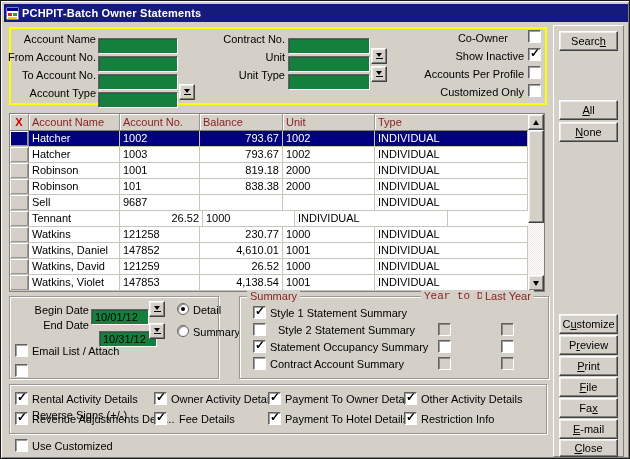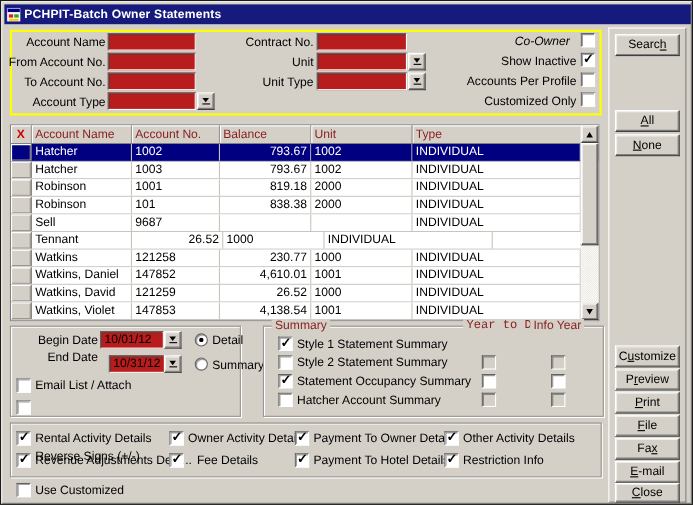--- a/index.html
+++ b/index.html
@@ -7,22 +7,22 @@
   #win{position:relative;width:630px;height:459px;background:#d4d0c8;border:1px solid #1a1a1a;
        box-shadow:inset 1px 1px 0 #fff, inset -1px -1px 0 #808080;font-size:11px;color:#000;overflow:hidden;}
   .abs{position:absolute;}
   .lbl{white-space:nowrap;color:#000;}
   .r{text-align:right;}
   
   #titlebar{left:3px;top:3px;width:624px;height:18px;background:#161a7d;color:#fff;display:flex;align-items:center;}
   #titlebar .t{font-weight:bold;font-size:11px;letter-spacing:.2px;margin-left:3px;}
   #appicon{width:13px;height:13px;margin-left:2px;flex:none;}
   
-  .sunken{background:#b91c1c;border:1px solid;border-color:#636363 #fff #fff #636363;
-          box-shadow:inset 1px 1px 0 rgba(64,64,64,.55);padding:1px 3px;line-height:12px;overflow:hidden;white-space:nowrap;}
+  .sunken{background:#15803d;border:1px solid;border-color:#636363 #fff #fff #636363;
+          box-shadow:inset 1px 1px 0 rgba(64,64,64,.55);padding:1px 3px;line-height:12px;overflow:hidden;white-space:nowrap;margin-top:8px;}
   
   .raised{background:#d4d0c8;border:1px solid;border-color:#fff #404040 #404040 #fff;box-shadow:inset -1px -1px 0 #808080, inset 1px 1px 0 #eee;}
   .combo-btn{width:16px;height:16px;display:flex;flex-direction:column;align-items:center;justify-content:center;cursor:default;}
   .darr{width:0;height:0;border-left:3px solid transparent;border-right:3px solid transparent;border-top:4px solid #000;}
   .dline{width:7px;height:1px;background:#000;margin-top:1px;}
   
   .cb{width:13px;height:13px;background:#fff;border:1px solid;border-color:#636363 #fff #fff #636363;
       box-shadow:inset 1px 1px 0 rgba(64,64,64,.5);position:absolute;}
   .cb.on::after{content:"\2713";position:absolute;left:1px;top:-3px;font-size:12px;font-weight:bold;color:#000;}
   .cb.dis{background:#d4d0c8;}
@@ -102,21 +102,21 @@
       <span class="dline"></span>
     </div>
 
   <div class="abs lbl r" style="left:198px;top:68px;width:86px;">Unit Type</div>
   <div class="abs sunken" style="left:287px;top:65px;width:82px;height:16px;"></div>
   <div class="abs raised combo-btn" style="left:370px;top:65px;">
       <span class="darr"></span>
       <span class="dline"></span>
     </div>
 
-  <div class="abs lbl r" style="left:384px;top:31px;width:133px;font-style:italic;">Co-Owner</div>
+  <div class="abs lbl r" style="left:374px;top:31px;width:133px;">Co-Owner</div>
   <span class="cb" style="left:527px;top:29px;"></span>
 
   <div class="abs lbl r" style="left:390px;top:49px;width:133px;">Show Inactive</div>
   <span class="cb on" style="left:527px;top:47px;"></span>
 
   <div class="abs lbl r" style="left:390px;top:67px;width:133px;">Accounts Per Profile</div>
   <span class="cb" style="left:527px;top:65px;"></span>
 
   <div class="abs lbl r" style="left:390px;top:85px;width:133px;">Customized Only</div>
   <span class="cb" style="left:527px;top:83px;"></span>
@@ -243,21 +243,21 @@
   <div class="abs lbl" style="left:192px;top:325px;">Summary</div>
 
   <span class="cb" style="left:14px;top:343px;"></span>
   <div class="abs lbl" style="left:31px;top:344px;">Email List / Attach</div>
   <span class="cb" style="left:14px;top:363px;"></span>
   <div class="abs lbl" style="left:31px;top:364px;margin-top:44px;">Reverse Signs (+/-)</div>
 
   <div class="abs frame" style="left:238px;top:295px;width:310px;height:83px;"></div>
   <div class="cap abs" style="left:246px;top:289px;">Summary</div>
   <div class="cap abs" style="left:420px;top:289px;font-family:Liberation Mono, monospace;">Year to Date</div>
-  <div class="cap abs" style="left:481px;top:289px;">Info Year</div>
+  <div class="cap abs" style="left:481px;top:289px;">Last Year</div>
   <div id="summary-items"></div>
 
   <div class="abs frame" style="left:8px;top:383px;width:538px;height:50px;"></div>
   <div id="display-items"></div>
 
   <span class="cb" style="left:14px;top:438px;"></span>
   <div class="abs lbl" style="left:31px;top:439px;">Use Customized</div>
 
   <div id="side" class="abs"></div>
   <div class="abs raised sbtn" style="top:30px;">
@@ -329,29 +329,29 @@
       <span style="text-decoration: underline;">C</span>
       <span>l</span>
       <span>o</span>
       <span>s</span>
       <span>e</span>
     </div>
 
 <span class="cb on" style="left: 252px; top: 305px;"></span>
     <div class="abs lbl" style="left: 269px; top: 306px;">Style 1 Statement Summary</div>
     <span class="cb" style="left: 252px; top: 322px;"></span>
-    <div class="abs lbl" style="left: 269px; top: 323px;">Style 2 Statement Summary</div>
+    <div class="abs lbl" style="left: 277px; top: 323px;">Style 2 Statement Summary</div>
     <span class="cb dis" style="left: 437px; top: 322px;"></span>
     <span class="cb dis" style="left: 500px; top: 322px;"></span>
     <span class="cb on" style="left: 252px; top: 339px;"></span>
     <div class="abs lbl" style="left: 269px; top: 340px;">Statement Occupancy Summary</div>
     <span class="cb" style="left: 437px; top: 339px;"></span>
     <span class="cb" style="left: 500px; top: 339px;"></span>
     <span class="cb" style="left: 252px; top: 356px;"></span>
-    <div class="abs lbl" style="left: 269px; top: 357px;">Hatcher Account Summary</div>
+    <div class="abs lbl" style="left: 269px; top: 357px;">Contract Account Summary</div>
     <span class="cb dis" style="left: 437px; top: 356px;"></span>
     <span class="cb dis" style="left: 500px; top: 356px;"></span>
     <span class="cb on" style="left: 14px; top: 391px;"></span>
     <div class="abs lbl" style="left: 31px; top: 392px;">Rental Activity Details</div>
     <span class="cb on" style="left: 14px; top: 411px;"></span>
     <div class="abs lbl" style="left: 31px; top: 412px;">Revenue Adjustments Deta...</div>
     <span class="cb on" style="left: 153px; top: 391px;"></span>
     <div class="abs lbl" style="left: 170px; top: 392px;">Owner Activity Details</div>
     <span class="cb on" style="left: 153px; top: 411px;"></span>
     <div class="abs lbl" style="left: 170px; top: 412px; margin-left: 8px;">Fee Details</div>

